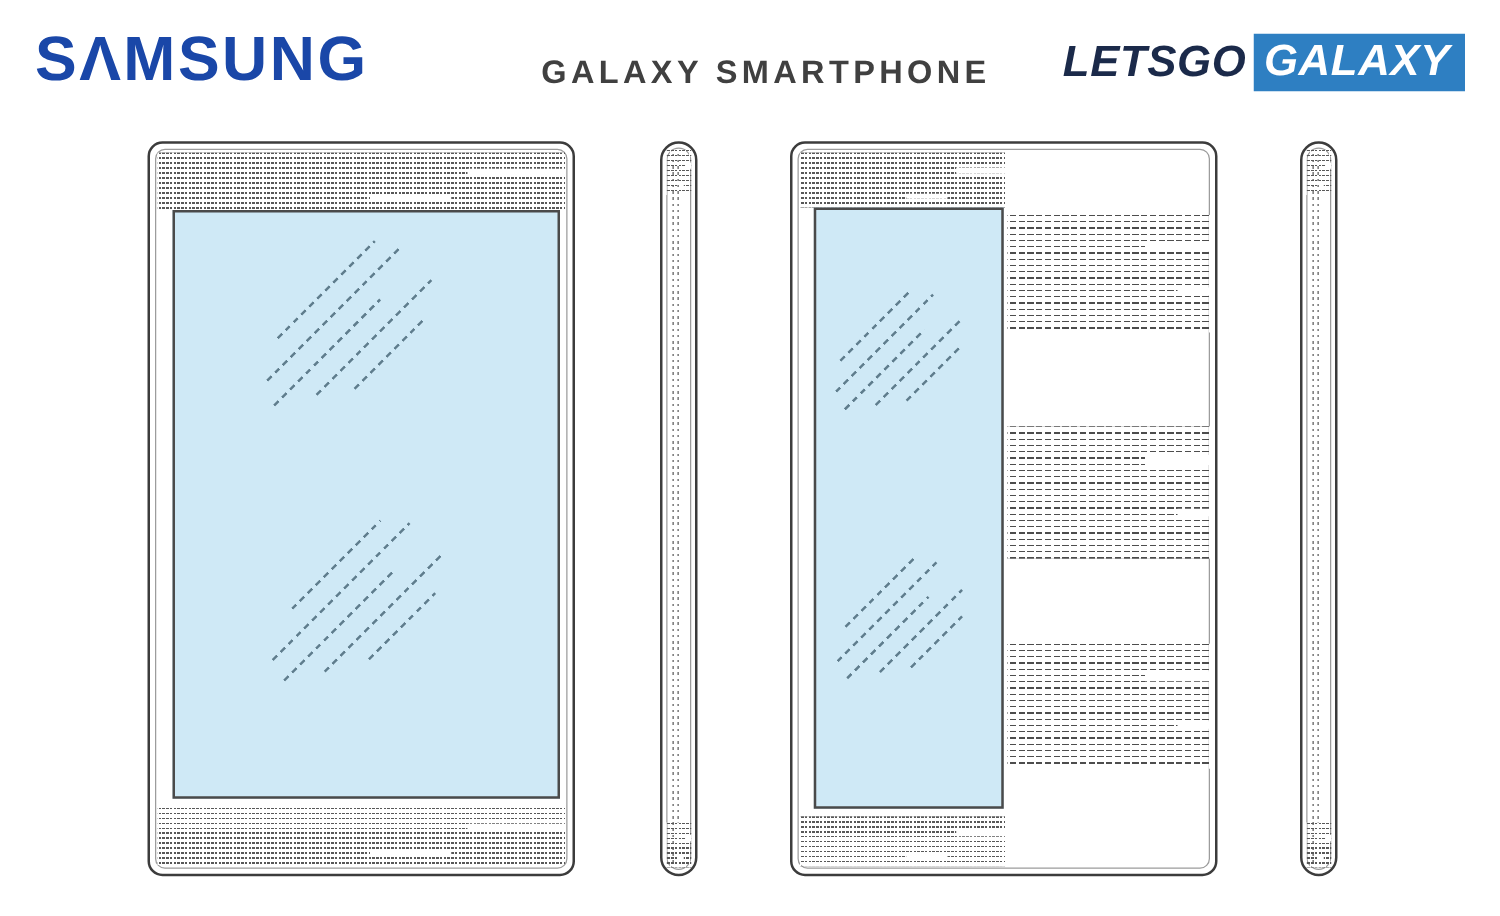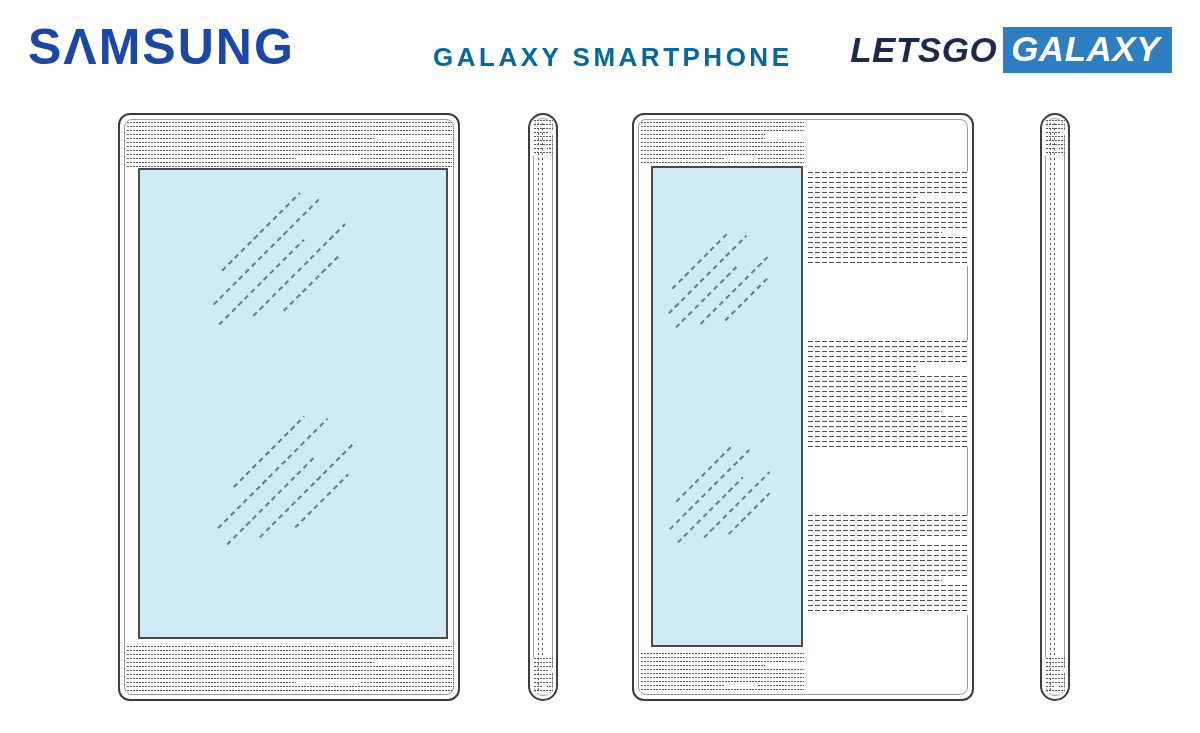--- a/index.html
+++ b/index.html
@@ -8,21 +8,21 @@
   .canvas { position:relative; width:1200px; height:733px; background:#ffffff; }
 
   
   .samsung {
     position:absolute; left:28px; top:18px;
     font-size:50px; font-weight:800; color:#1a47a8;
     letter-spacing:2px; white-space:nowrap;
   }
   .center-title {
     position:absolute; left:433px; top:42px;
-    font-size:26px; font-weight:600; color:#0369a1;
+    font-size:26px; font-weight:600; color:#404040;
     letter-spacing:3.5px; white-space:nowrap;
   }
   .lgd {
     position:absolute; top:27px; right:28px;
     display:flex; align-items:center;
     font-style:italic; font-weight:800; font-size:35px; white-space:nowrap;
   }
   .lgd .letsgo { color:#1b2a4a; padding-right:6px; letter-spacing:0.5px; }
   .lgd .digital { background:#2e7fc2; color:#ffffff; padding:2px 12px 4px 8px; letter-spacing:0.5px; }
 

